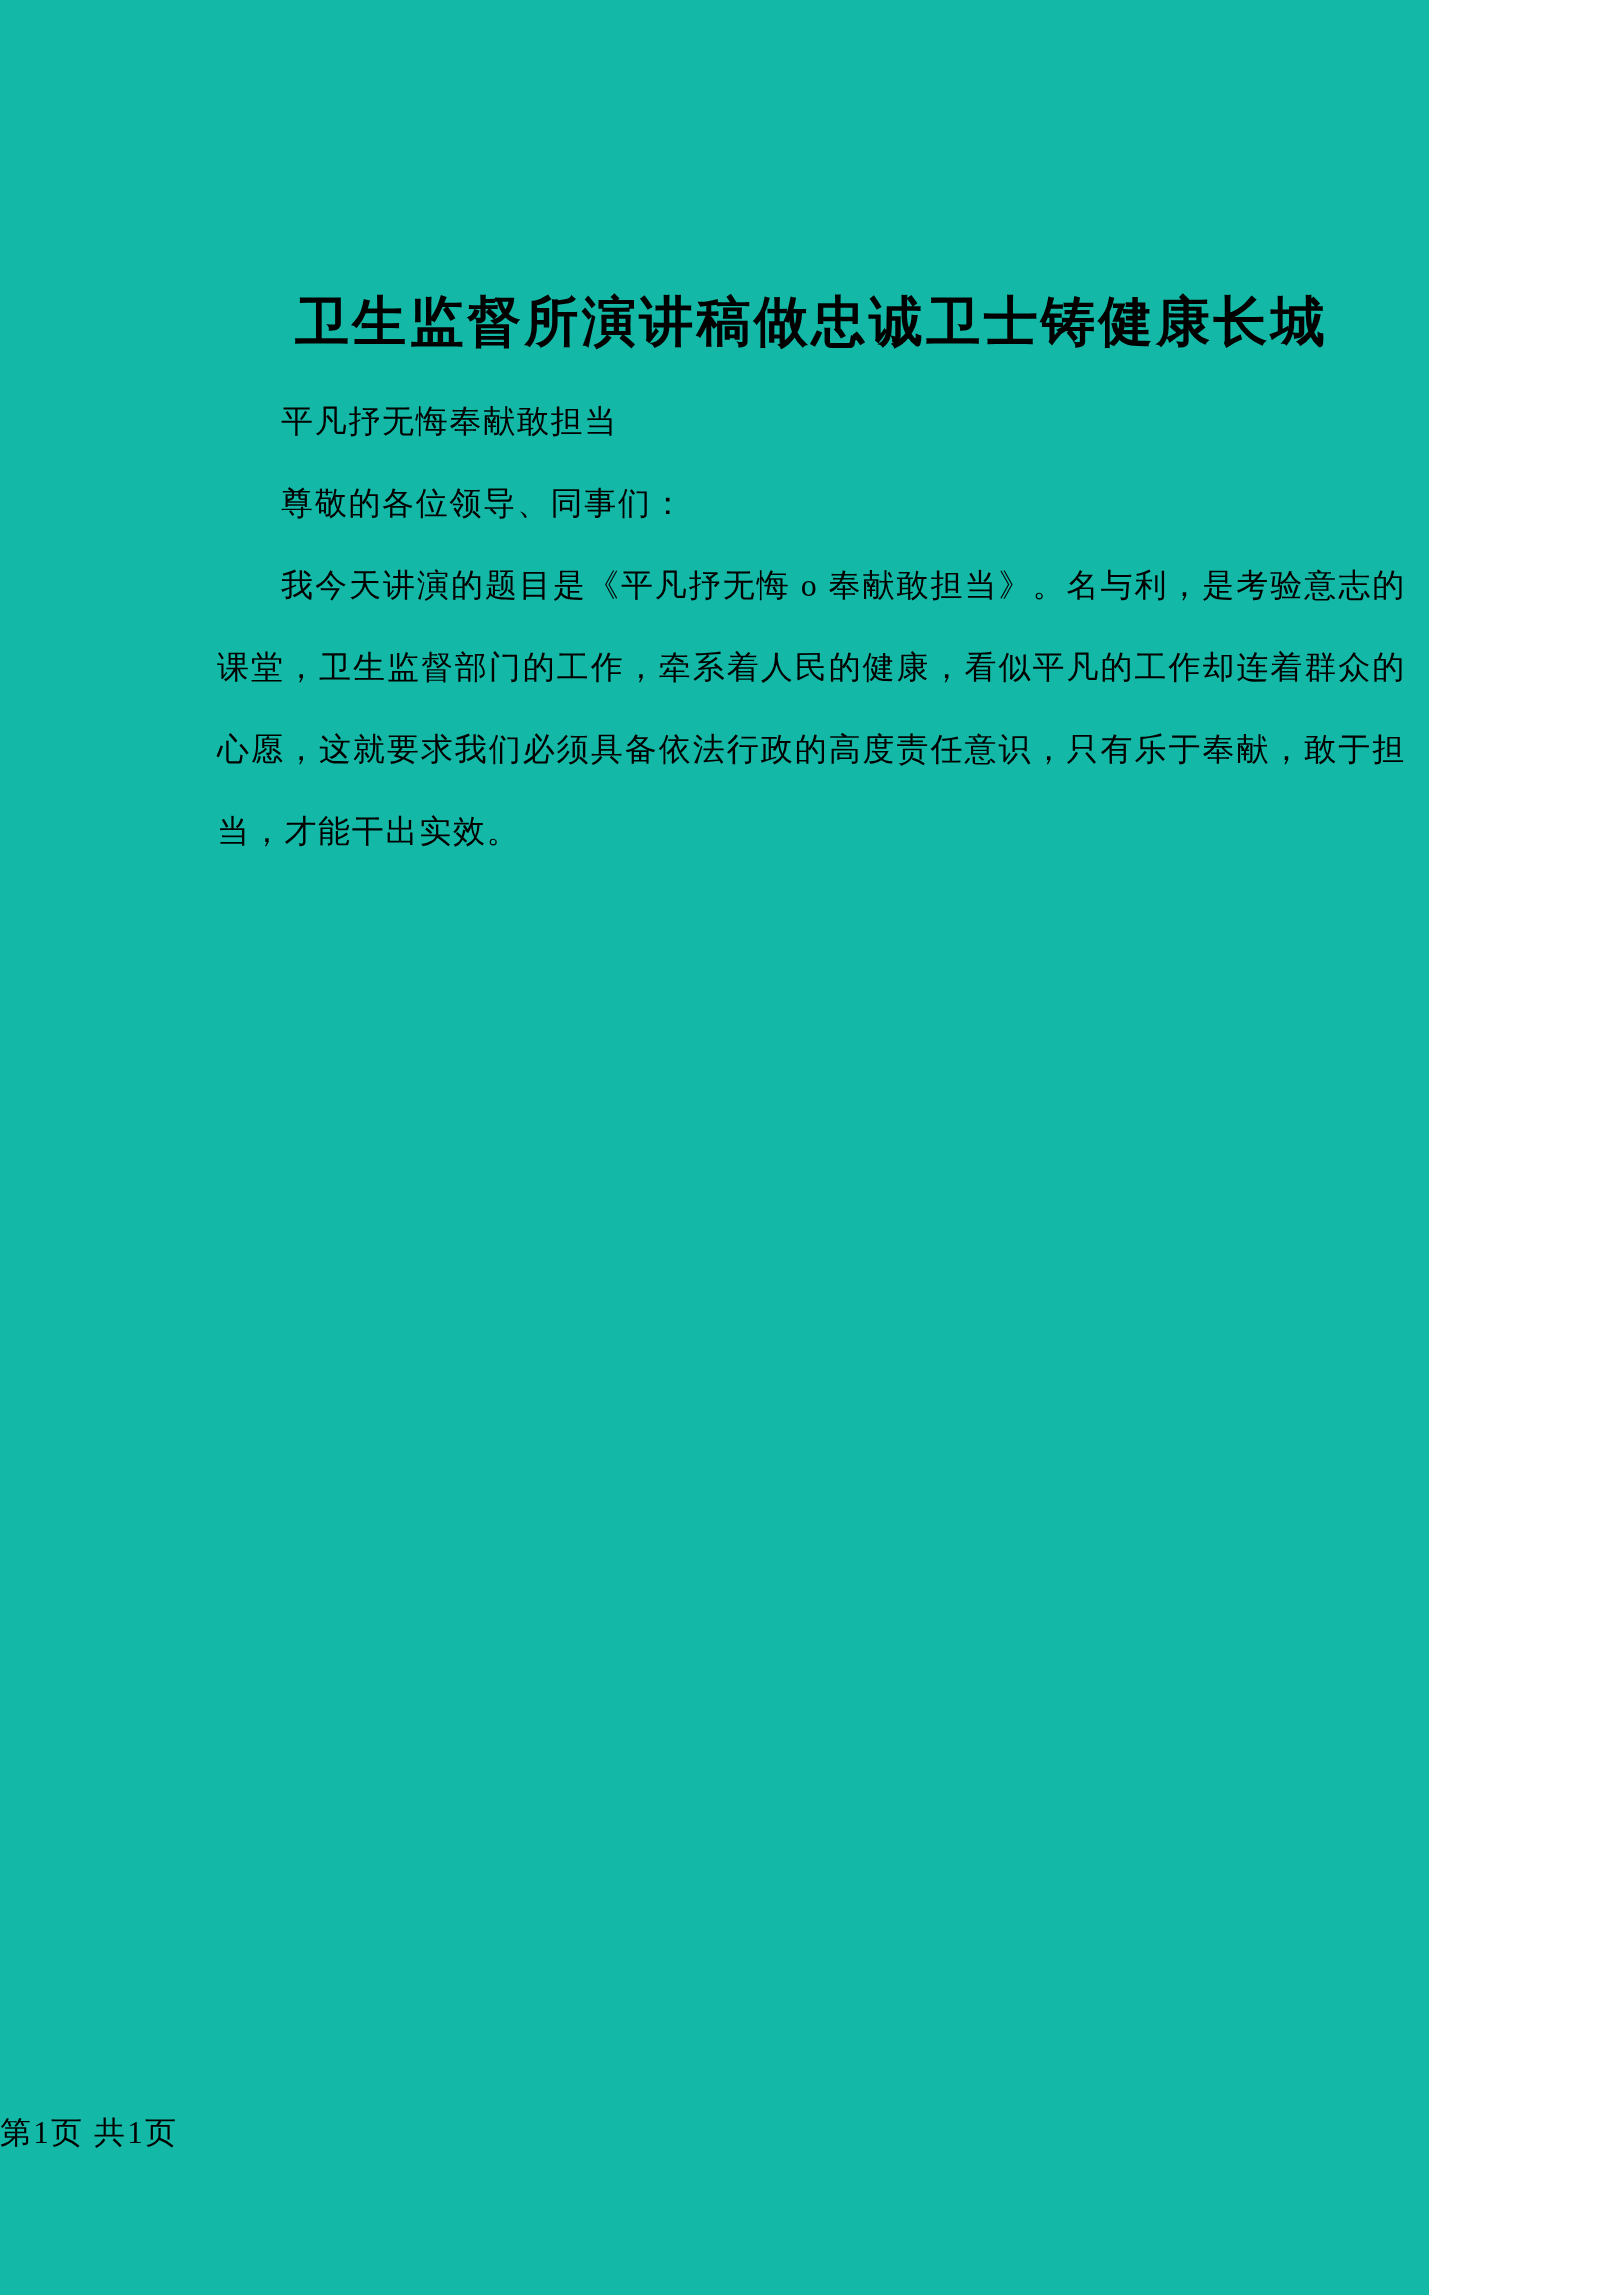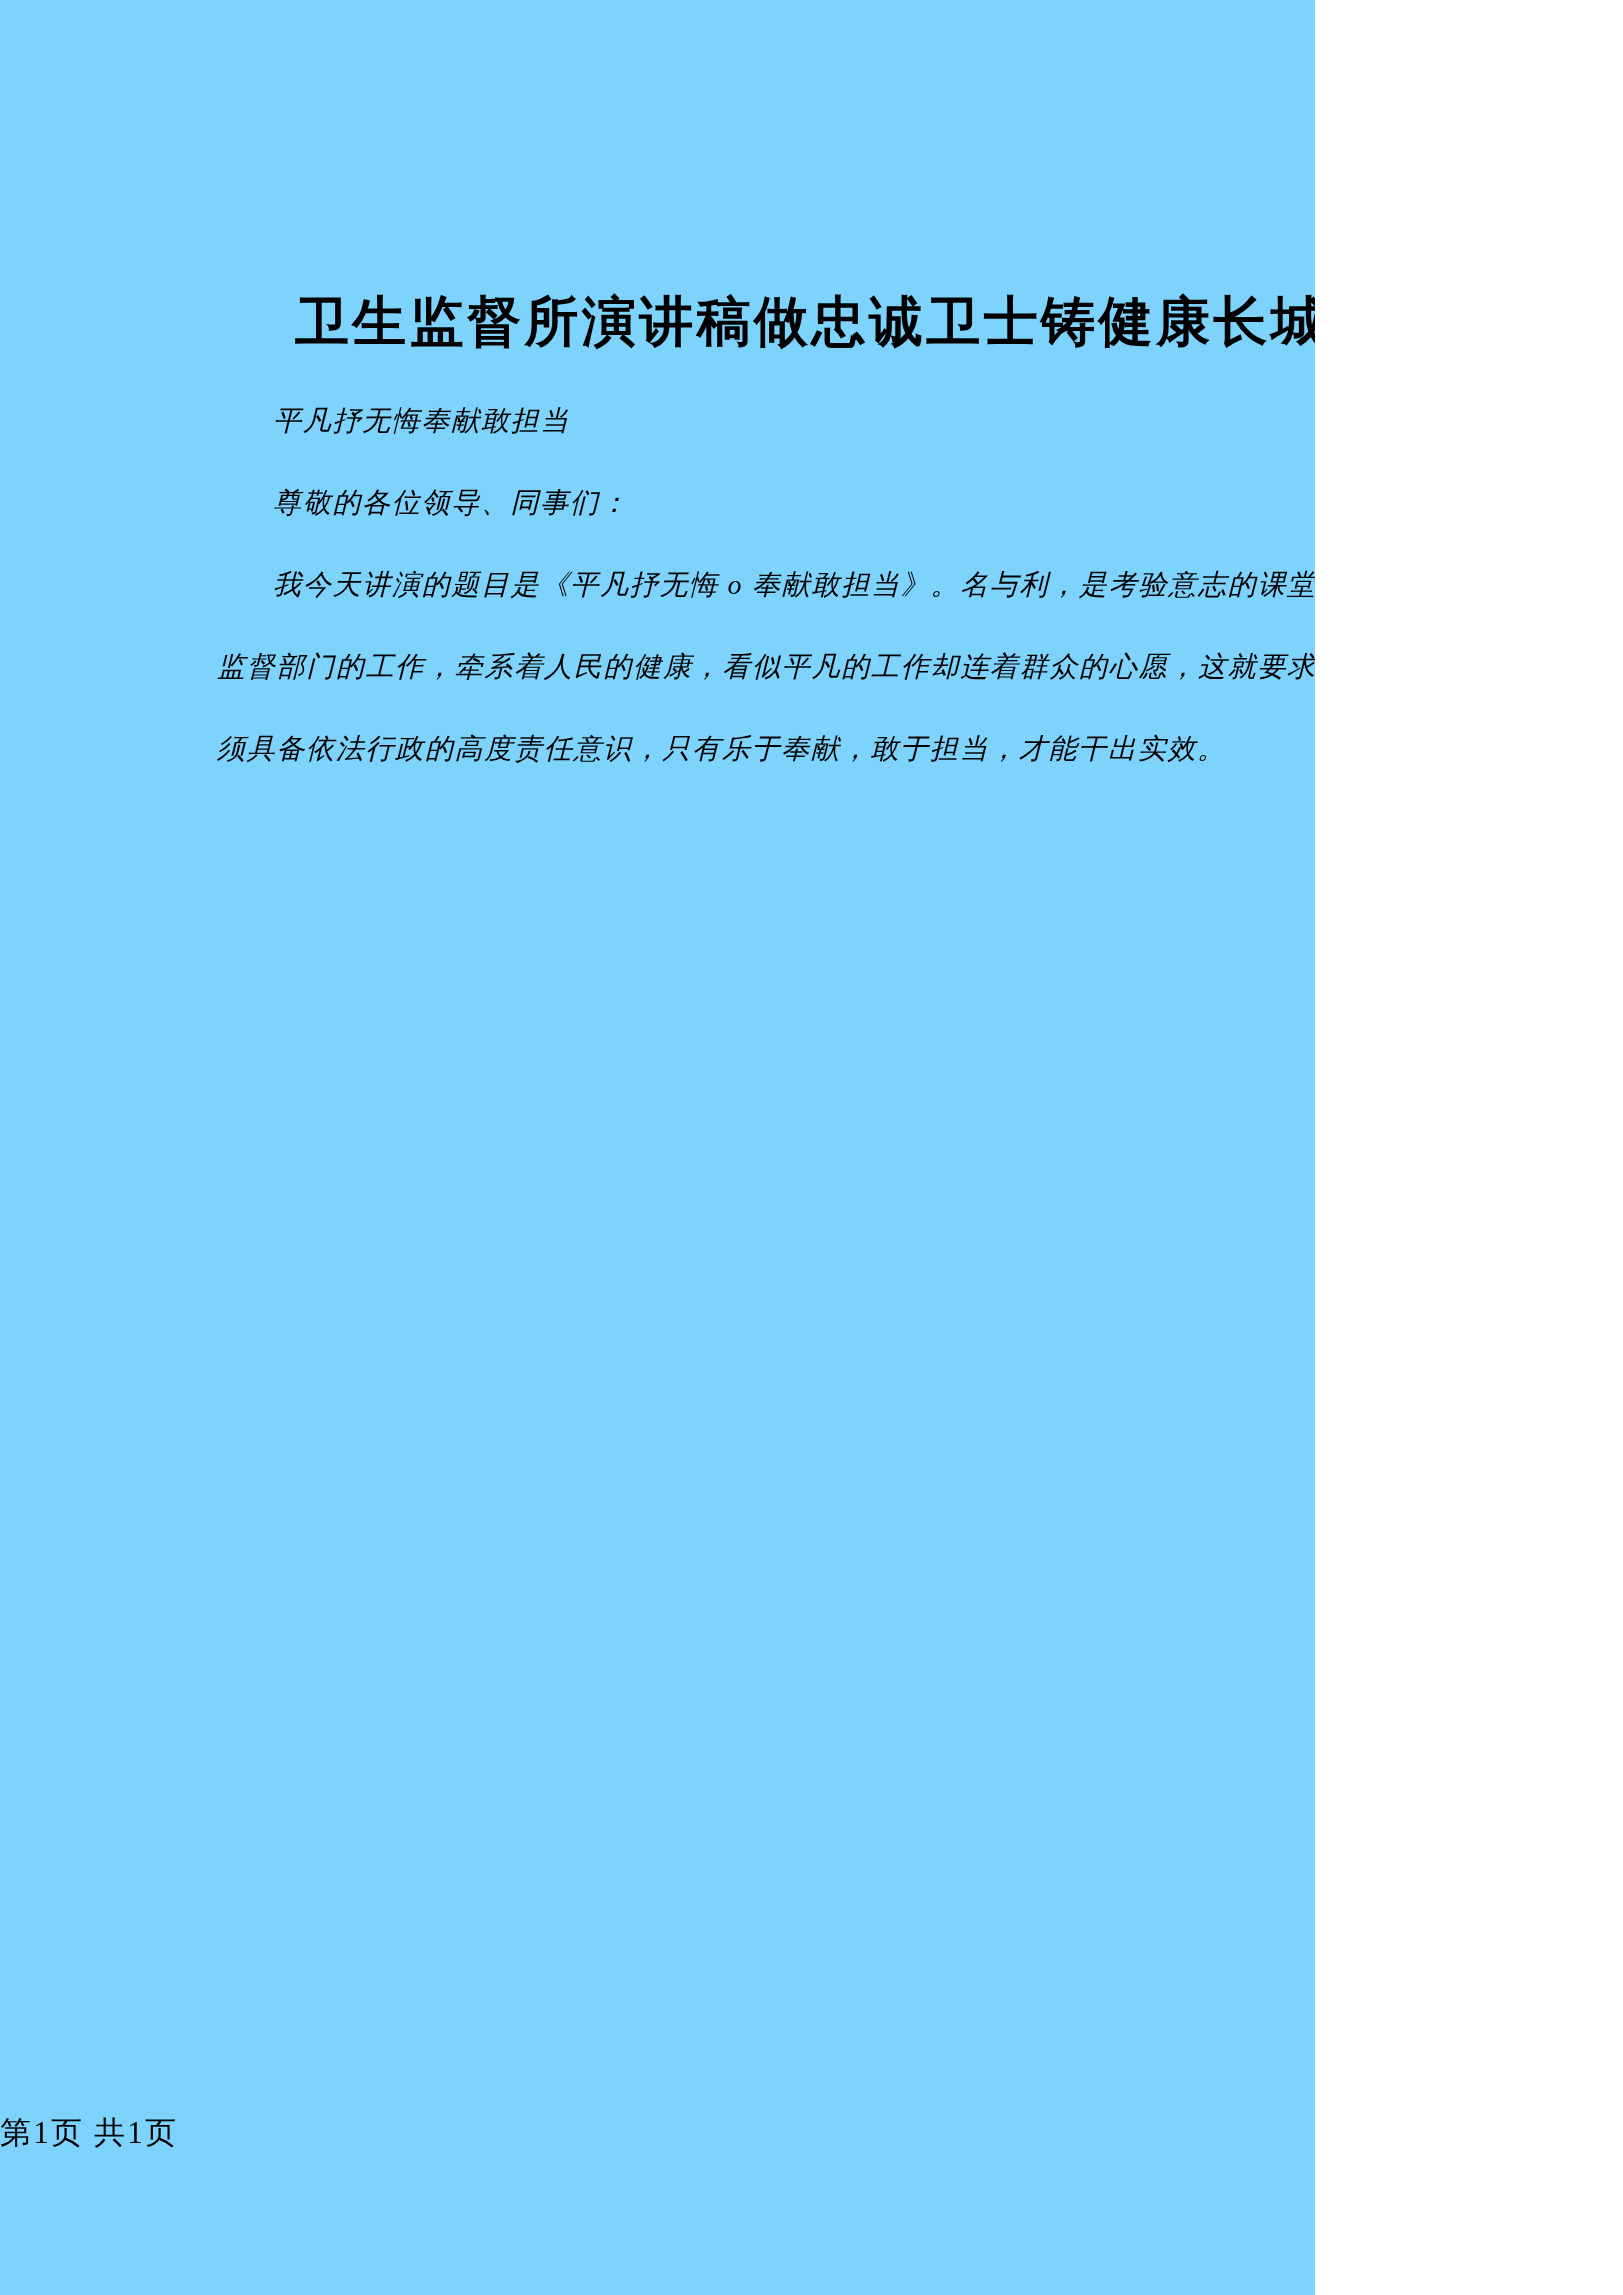--- a/index.html
+++ b/index.html
@@ -2,23 +2,23 @@
 <html style="font-size:9px"><head>
 <meta charset="utf-8">
 <style>
   html, body {
     margin: 0;
     padding: 0;
     background: #ffffff;
   }
   .page {
     position: relative;
-    width: 1315px;
+    width: 1429px;
     height: 2295px;
-    background: #7dd3fc;
+    background: #14b8a6;
     color: #000000;
     overflow: hidden;
     font-family: "Liberation Serif", "DejaVu Serif", serif;
   }
   .doc-title {
     position: absolute;
     top: 279px;
     left: 217px;
     width: 1189px;
     margin: 0;
@@ -28,26 +28,25 @@
     font-size: 54px;
     line-height: 85px;
     letter-spacing: 3.4px;
     white-space: nowrap;
   }
   .doc-body {
     position: absolute;
     top: 380px;
     left: 217px;
     width: 1189px;
-    font-size: 28px;
+    font-size: 32px;
     line-height: 82px;
     letter-spacing: 1.7px;
     text-align: justify;
     text-justify: inter-character;
-    font-style: italic;
   }
   .doc-body p {
     margin: 0;
     padding: 0;
     text-indent: 2em;
   }
   .doc-footer {
     position: absolute;
     top: 2113px;
     left: 0;

